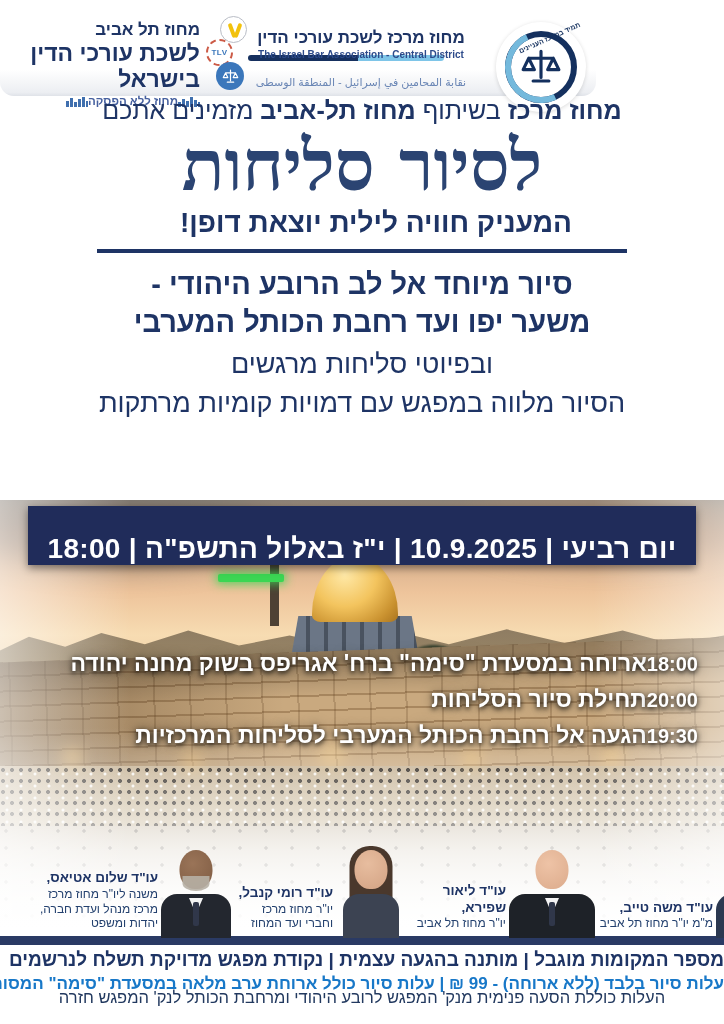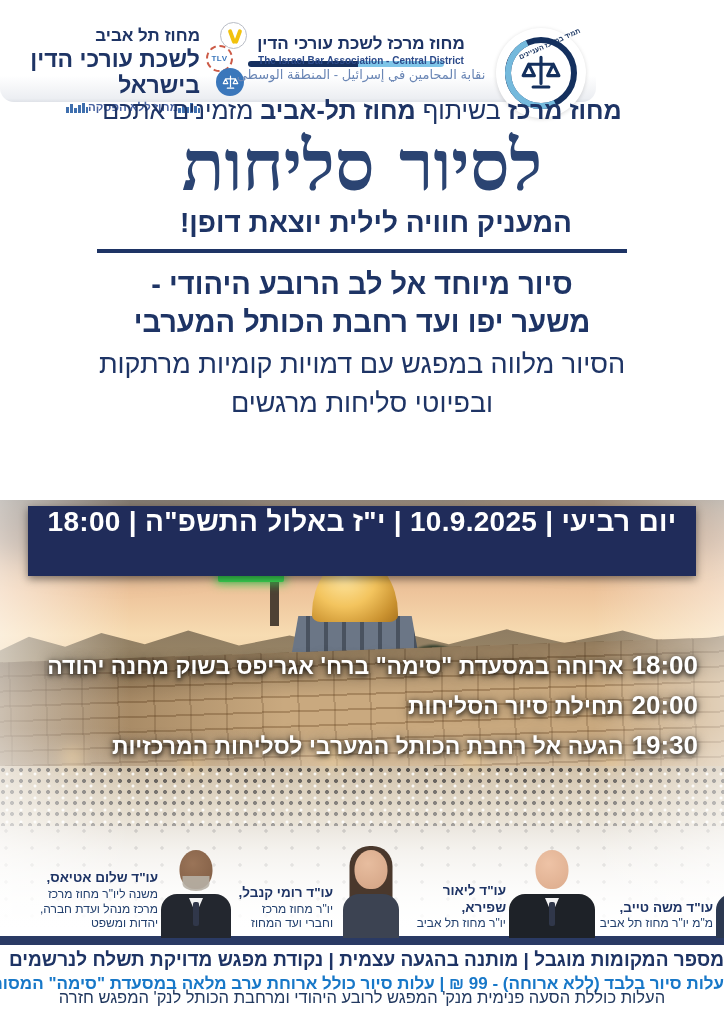--- a/index.html
+++ b/index.html
@@ -4,21 +4,21 @@
 <style>
   * { margin:0; padding:0; box-sizing:border-box; }
   body { background:#8a8f98; font-family:"Liberation Sans","DejaVu Sans",sans-serif; }
   .poster{
     position:relative; width:724px; height:1024px; margin:0 auto;
     background:#ffffff; overflow:hidden; direction:rtl;
     box-shadow:0 0 18px rgba(0,0,0,.4);
   }
   
   .hdr{
-    position:absolute; top:14px; left:0; width:596px; height:88px;
+    position:absolute; top:8px; left:0; width:596px; height:88px;
     background:linear-gradient(180deg,#ffffff 70%,#eceef2 96%,#dfe2e8 100%);
     border-radius:0 0 14px 14px;
   }
   .hdr-left{ position:absolute; left:22px; top:12px; display:flex; direction:ltr; align-items:flex-start; }
   .tlv-text{ text-align:right; color:#1e3465; width:178px; }
   .tlv-text .l1{ font-size:17px; font-weight:bold; line-height:1.15; }
   .tlv-text .l2{ font-size:23px; font-weight:bold; line-height:1.15; }
   .tagline-row{ display:flex; direction:rtl; align-items:center; justify-content:flex-start; margin-top:3px; }
   .tagline{ font-size:11.5px; color:#46609f; font-weight:bold; }
   .badges{ position:relative; width:44px; height:72px; margin-left:6px; }
@@ -31,21 +31,21 @@
   .badge-tlv{ top:19px; left:0; width:27px; height:27px; background:#fff; border:2px dashed #cc5a46; }
   .tlv-label{ font-size:8px; font-weight:bold; color:#3b77bb; letter-spacing:.5px; }
   .badge-scales{ top:42px; left:10px; width:28px; height:28px; background:#3b77bb; }
   .hdr-line{
     position:absolute; left:248px; top:47px; width:196px; height:6px; border-radius:3px;
     background:linear-gradient(90deg,#16305f 0 56%,#7ec5e8 56% 100%);
   }
   .hdr-right{ position:absolute; right:110px; top:20px; width:250px; text-align:center; }
   .hdr-right .c1{ font-size:17px; font-weight:bold; color:#1e3465; }
   .hdr-right .c2{ font-size:10px; font-weight:bold; color:#2c4a8a; margin-top:1px; }
-  .hdr-right .c3{ font-size:13px; color:#6a86b5; margin-top:1px; }
+  .hdr-right .c3{ font-size:11px; color:#6a86b5; margin-top:16px; }
   .emblem{ position:absolute; right:10px; top:14px; width:90px; height:90px; border-radius:50%; background:#fff;
            box-shadow:0 1px 4px rgba(0,0,0,.15); }
   .emblem-ring{ position:absolute; inset:9px; border-radius:50%; border:6px solid #14305e; }
   .emblem-ring::before{ content:""; position:absolute; inset:-6px; border-radius:50%;
     border:6px solid transparent; border-left-color:#74b9dc; border-bottom-color:#74b9dc; transform:rotate(20deg); }
   .emblem svg{ position:absolute; left:50%; top:50%; transform:translate(-50%,-50%); }
   .emblem-motto{ position:absolute; top:-1px; right:8px; font-size:7px; color:#14305e; font-weight:bold;
     transform:rotate(-24deg); transform-origin:right top; white-space:nowrap; }
   
   .intro{ position:absolute; top:96px; left:0; width:724px; text-align:center; color:#1e3465; }
@@ -107,27 +107,27 @@
     background-size:26px 17px,100% 100%; }
   .lights{ position:absolute; left:0; top:252px; width:4px; height:4px; border-radius:50%;
     box-shadow:70px 4px 16px 7px rgba(255,205,120,.6), 190px 8px 16px 7px rgba(255,205,120,.5),
       330px 2px 18px 8px rgba(255,215,140,.65), 470px 6px 16px 7px rgba(255,205,120,.5),
       610px 3px 16px 7px rgba(255,205,120,.55); }
   .fade{ position:absolute; inset:0;
     background:
       linear-gradient(90deg, rgba(255,255,255,.55) 0%, rgba(255,255,255,0) 18%, rgba(255,255,255,0) 82%, rgba(255,255,255,.45) 100%),
       linear-gradient(180deg, rgba(255,255,255,0) 52%, rgba(255,255,255,.72) 80%, #ffffff 98%); }
   
-  .banner{ position:absolute; top:6px; left:28px; right:28px; height:70px; background:#202c5a;
-    display:flex; align-items:flex-start; justify-content:center; box-shadow:0 3px 8px rgba(0,0,0,.45); }
+  .banner{ position:absolute; top:6px; left:28px; right:28px; height:59px; background:#202c5a;
+    display:flex; align-items:flex-end; justify-content:center; box-shadow:0 3px 8px rgba(0,0,0,.45); }
   .banner-text{ color:#ffffff; font-size:28px; font-weight:800; letter-spacing:.3px; }
   
   .schedule{ position:absolute; top:150px; right:26px; left:8px; text-align:right; }
   .sched-item{ margin-bottom:9px; color:#ffffff; text-shadow:0 2px 5px rgba(0,0,0,.9),0 0 12px rgba(0,0,0,.55); }
-  .sched-time{ font-size:26px; font-weight:800; margin-left:8px; }
+  .sched-time{ font-size:20px; font-weight:800; margin-left:0; }
   .sched-text{ font-size:23px; font-weight:700; }
   
   .people{ position:absolute; left:0; right:0; bottom:0; height:95px; display:flex; direction:ltr;
     justify-content:space-between; align-items:flex-end; padding:0 0 0 8px; }
   .person-group{ display:flex; direction:ltr; align-items:flex-end; gap:3px; }
   .person-label{ direction:rtl; text-align:right; margin-bottom:7px; text-shadow:0 0 6px #fff,0 0 10px #fff; }
   .person-name{ font-size:13.5px; font-weight:800; color:#1e3465; line-height:1.25; }
   .person-role{ font-size:12px; color:#23406e; line-height:1.22; white-space:pre-line; }
   .portrait{ position:relative; width:70px; height:90px; flex:none; }
   .p-head{ position:absolute; top:2px; left:50%; transform:translateX(-50%); width:33px; height:39px;
@@ -230,22 +230,22 @@
       <b>מחוז מרכז</b><span> בשיתוף </span><b>מחוז תל-אביב</b><span> מזמינים אתכם</span>
     </div>
     <div class="big-title">לסיור סליחות</div>
     <div class="subtitle">המעניק חוויה לילית יוצאת דופן!</div>
     <div class="divider"></div>
     <div class="desc-bold">
       <div>סיור מיוחד אל לב הרובע היהודי -</div>
       <div>משער יפו ועד רחבת הכותל המערבי</div>
     </div>
     <div class="desc-reg">
+      <div>ובפיוטי סליחות מרגשים</div>
       <div>הסיור מלווה במפגש עם דמויות קומיות מרתקות</div>
-      <div>ובפיוטי סליחות מרגשים</div>
     </div>
   </div>
 
   <div class="photo">
     <div class="sky"></div>
     <div class="cloud1"></div>
     <div class="cloud2"></div>
     <div class="hills"></div>
     <div class="trees"></div>
     <div class="minaret"></div>

